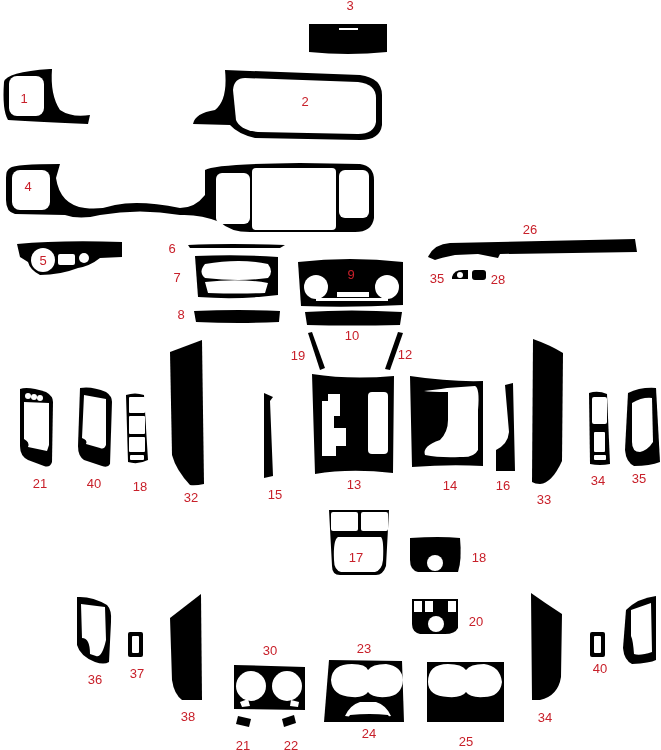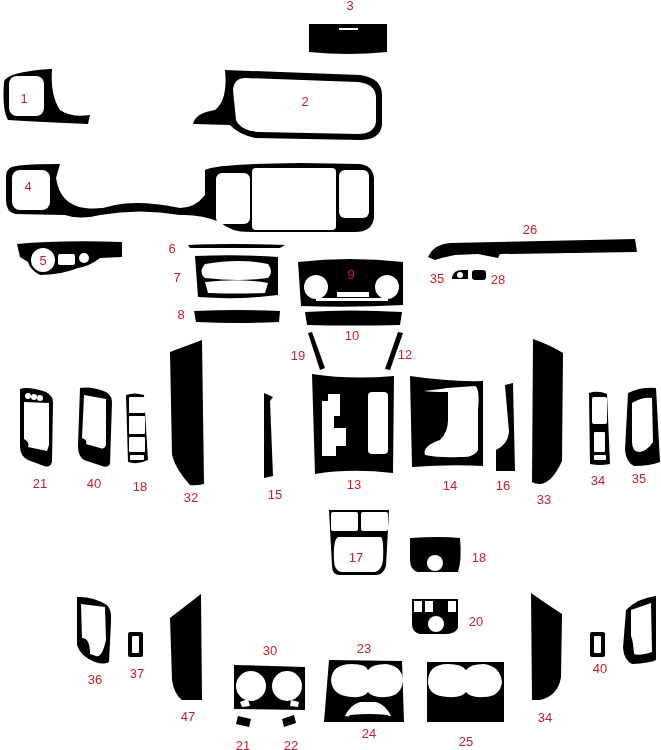--- a/index.html
+++ b/index.html
@@ -227,17 +227,17 @@
   <span class="lbl" style="left:498px;top:279px">28</span>
   <span class="lbl" style="left:40px;top:483px">21</span>
   <span class="lbl" style="left:94px;top:483px">40</span>
   <span class="lbl" style="left:140px;top:486px">18</span>
   <span class="lbl" style="left:191px;top:497px">32</span>
   <span class="lbl" style="left:544px;top:499px">33</span>
   <span class="lbl" style="left:598px;top:480px">34</span>
   <span class="lbl" style="left:639px;top:478px">35</span>
   <span class="lbl" style="left:95px;top:679px">36</span>
   <span class="lbl" style="left:137px;top:673px">37</span>
-  <span class="lbl" style="left:188px;top:716px">47</span>
+  <span class="lbl" style="left:188px;top:716px">38</span>
   <span class="lbl" style="left:545px;top:717px">34</span>
   <span class="lbl" style="left:600px;top:668px">40</span>
   <span class="lbl" style="left:679px;top:680px">41</span>
 </div>
 
 </body></html>

